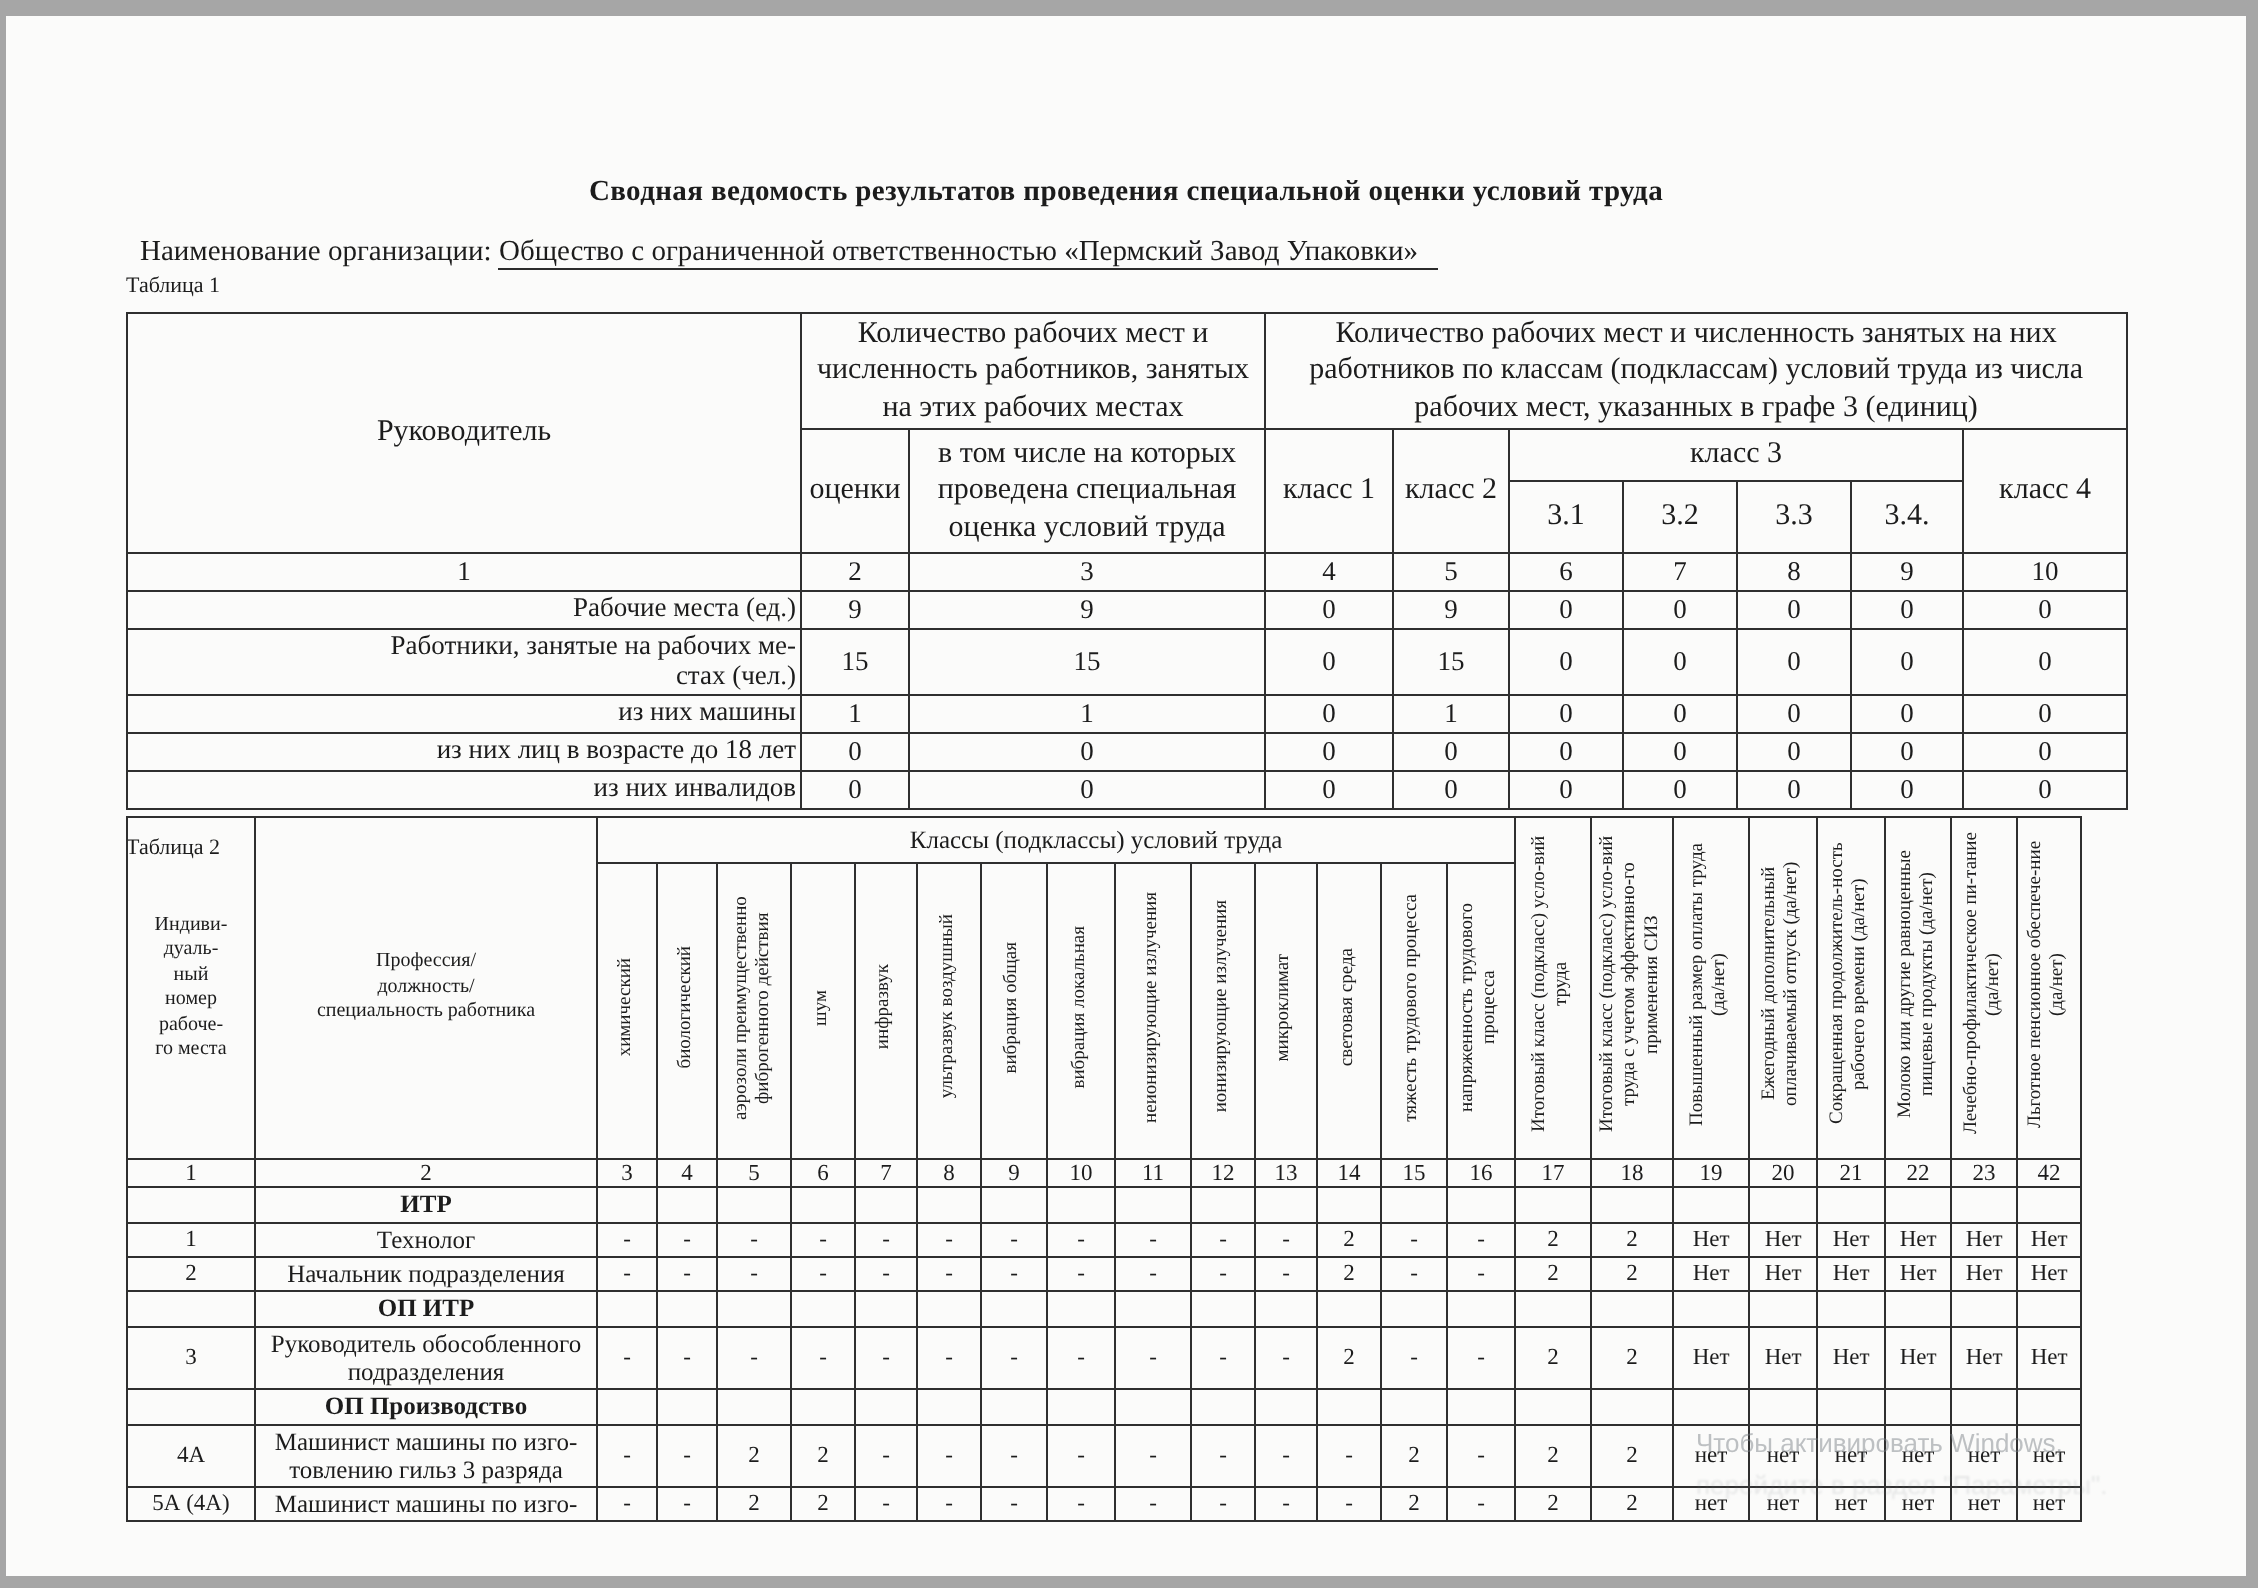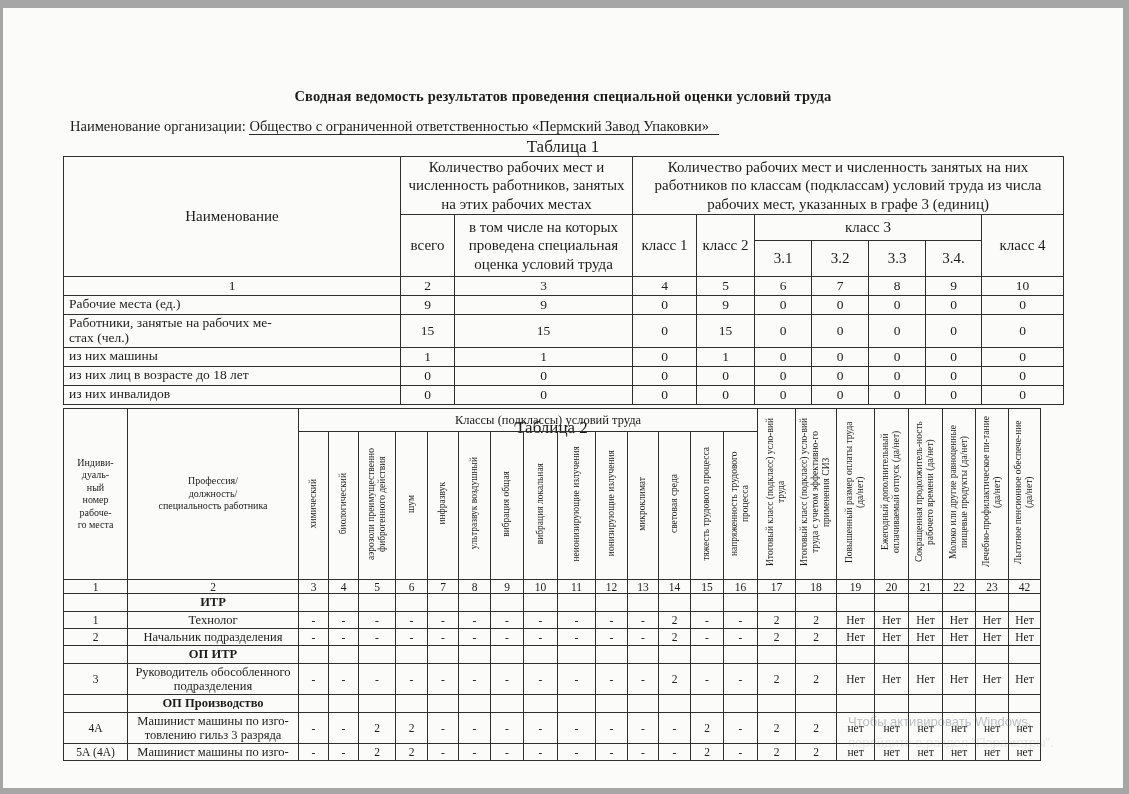--- a/index.html
+++ b/index.html
@@ -13,31 +13,31 @@
     position:absolute;left:3px;top:8px;width:1120px;height:780px;
     background:#fbfbfa;
   }
   .abs{position:absolute;}
   .doc-title{
     left:0;top:80px;width:1120px;text-align:center;
     font-weight:bold;font-size:14.5px;letter-spacing:.2px;
   }
   .org-line{left:67px;top:110px;font-size:14.5px;}
   .org-underline{border-bottom:1.2px solid #2b2b2b;padding-right:10px;}
-  .tbl-caption{font-size:17px;text-align:center;}
+  .tbl-caption{font-size:11px;text-align:left;}
   .cap1{left:60px;top:129px;width:1000px;}
   .cap2{left:60px;top:382px;width:977px;margin-top:28px;}
 
   table{border-collapse:collapse;table-layout:fixed;background:transparent;}
   td,th{border:1px solid #2f2f2f;vertical-align:middle;text-align:center;
         font-weight:normal;overflow:hidden;padding:1px 2px;}
   .t1{position:absolute;left:60px;top:148px;width:1000px;font-size:13px;}
   .t1 th{font-size:15px;line-height:1.22;}
   .t1 td{font-size:13.5px;}
-  .t1 .lbl{text-align:left;padding-left:5px;white-space:pre-line;line-height:1.1;}
+  .t1 .lbl{text-align:right;padding-left:5px;white-space:pre-line;line-height:1.1;}
   .t1 .num, .t1 .val{height:15px;}
 
   .t2{position:absolute;left:60px;top:400px;width:977px;font-size:12px;}
   .t2 th.head{font-size:10px;line-height:1.25;white-space:pre-line;}
   .t2 th.band{font-size:12.5px;height:20px;font-weight:normal;padding-left:42px;}
   .t2 th.fac{height:143px;}
   .t2 th.rotcell{padding:2px 0;}
   .rot{
     writing-mode:vertical-rl;transform:rotate(180deg);
     display:inline-block;font-size:9.5px;line-height:1.18;
@@ -78,26 +78,26 @@
       <col style="width:64px">
         <col style="width:58px">
         <col style="width:57px">
       <col style="width:57px">
         <col style="width:57px">
         <col style="width:56px">
       <col style="width:82px">
     </colgroup>
     <thead>
       <tr style="height:52px">
-        <th rowspan="3">Наименование</th>
+        <th rowspan="3">Руководитель</th>
         <th colspan="2">Количество рабочих мест и численность работников, занятых на этих рабочих местах</th>
         <th colspan="7">Количество рабочих мест и численность занятых на них работников по классам (подклассам) условий труда из числа рабочих мест, указанных в графе 3 (единиц)</th>
       </tr>
       <tr style="height:26px">
-        <th rowspan="2">всего</th>
+        <th rowspan="2">оценки</th>
         <th rowspan="2">в том числе на которых проведена специальная оценка условий труда</th>
         <th rowspan="2">класс 1</th>
         <th rowspan="2">класс 2</th>
         <th colspan="4">класс 3</th>
         <th rowspan="2">класс 4</th>
       </tr>
       <tr style="height:36px">
         <th>3.1</th>
         <th>3.2</th>
         <th>3.3</th>

